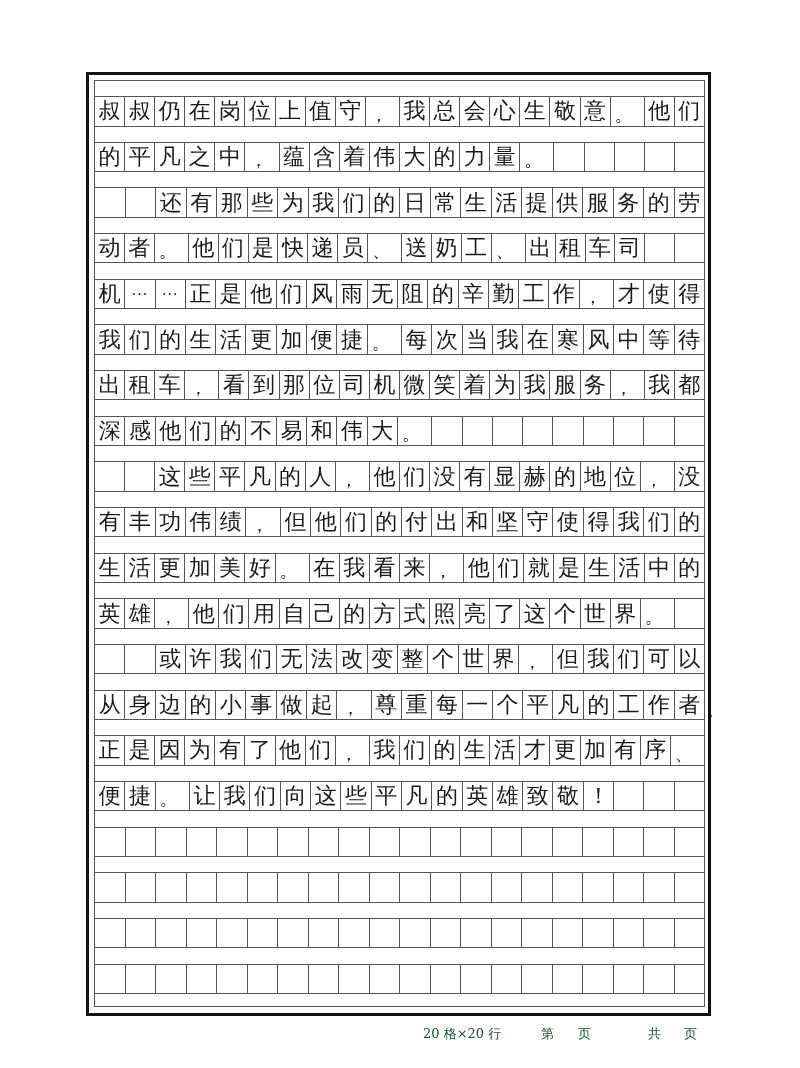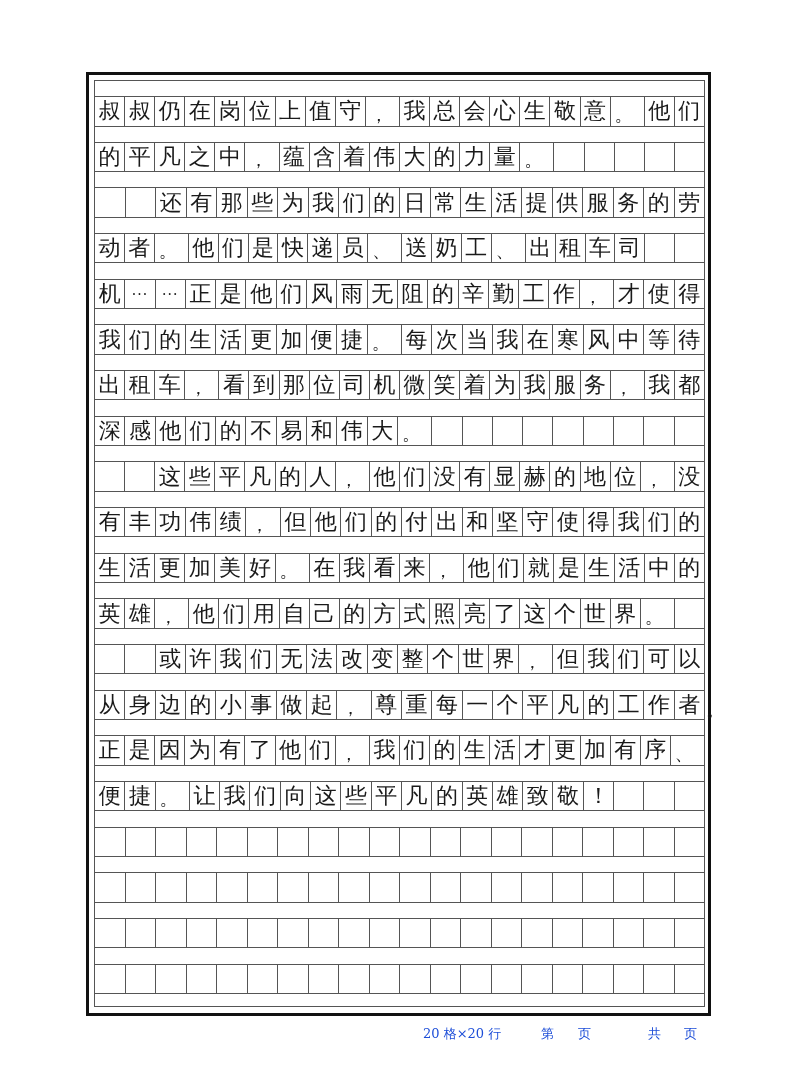--- a/index.html
+++ b/index.html
@@ -81,21 +81,21 @@
     .overflow-mark {
       position: absolute;
       left: 706px;
       font-size: 18px;
       color: #1a1a1a;
     }
     .footer {
       position: absolute;
       top: 1025px;
       font-size: 13px;
-      color: #1d4ed8;
+      color: #14532d;
       font-family: "DejaVu Serif", "Liberation Serif", serif;
     }
   </style>
 </head>
 <body>
 
 <div class="outer-frame"></div>
 <div class="inner-frame"></div>
 
 <div class="grid" id="grid">

